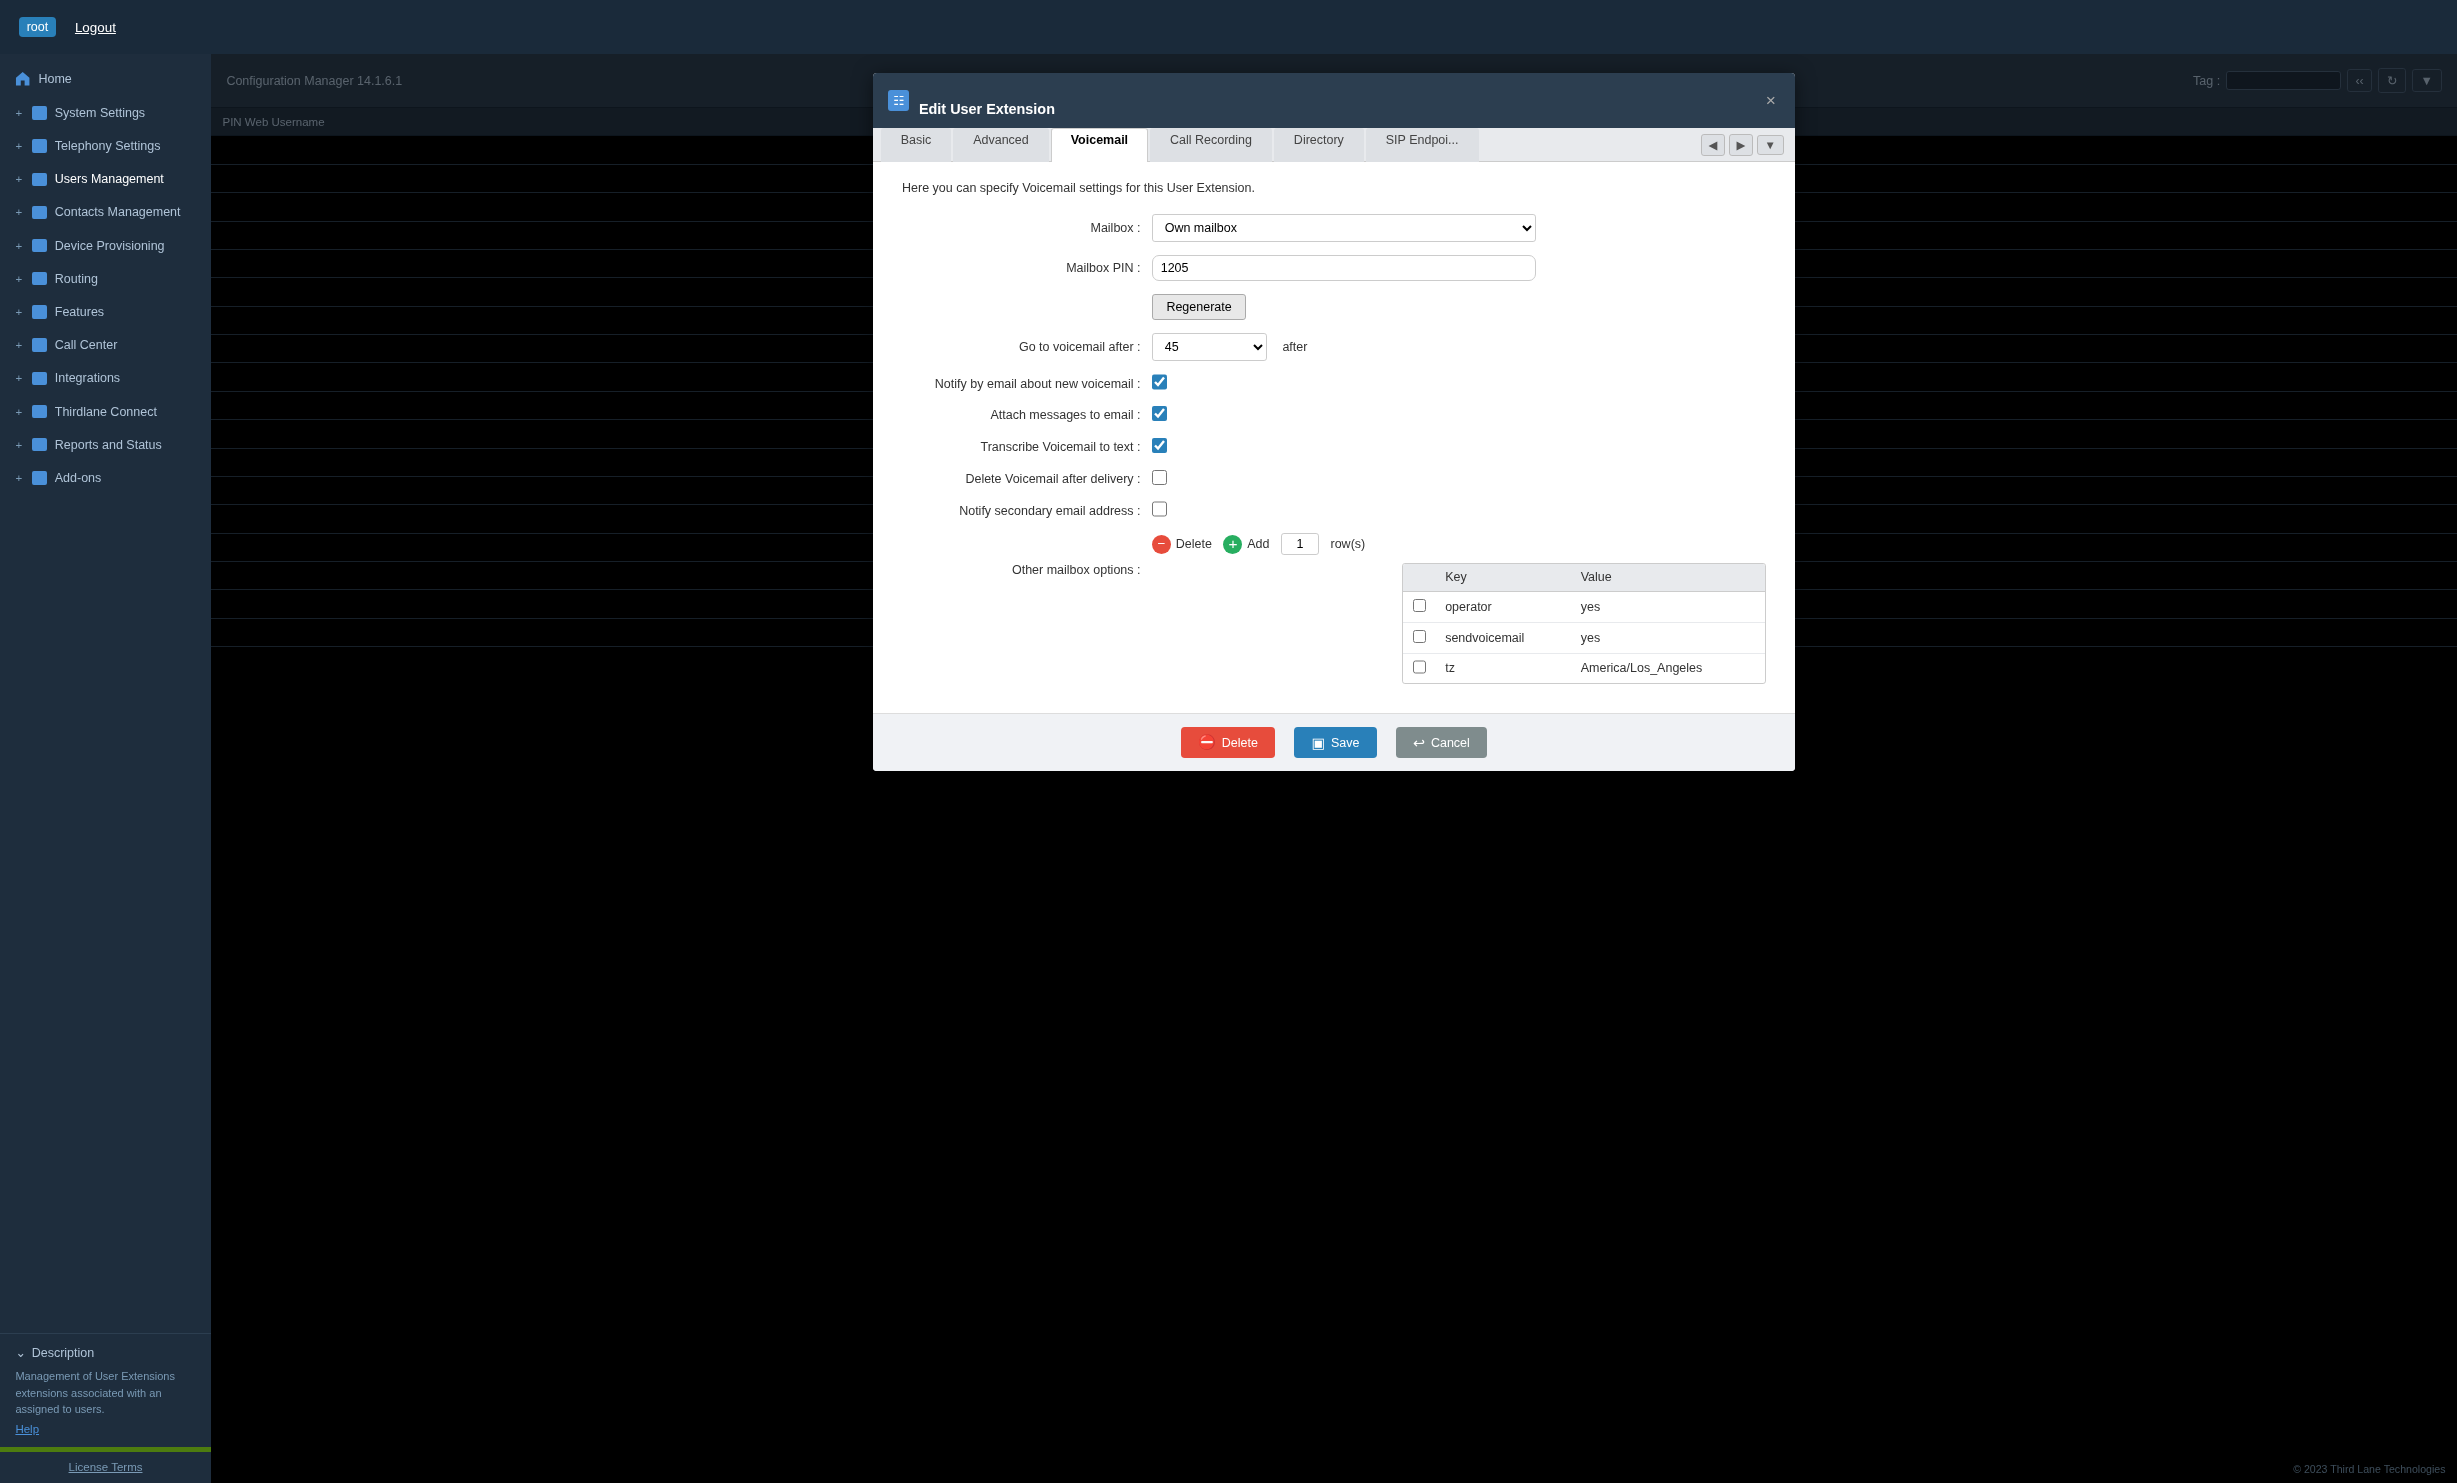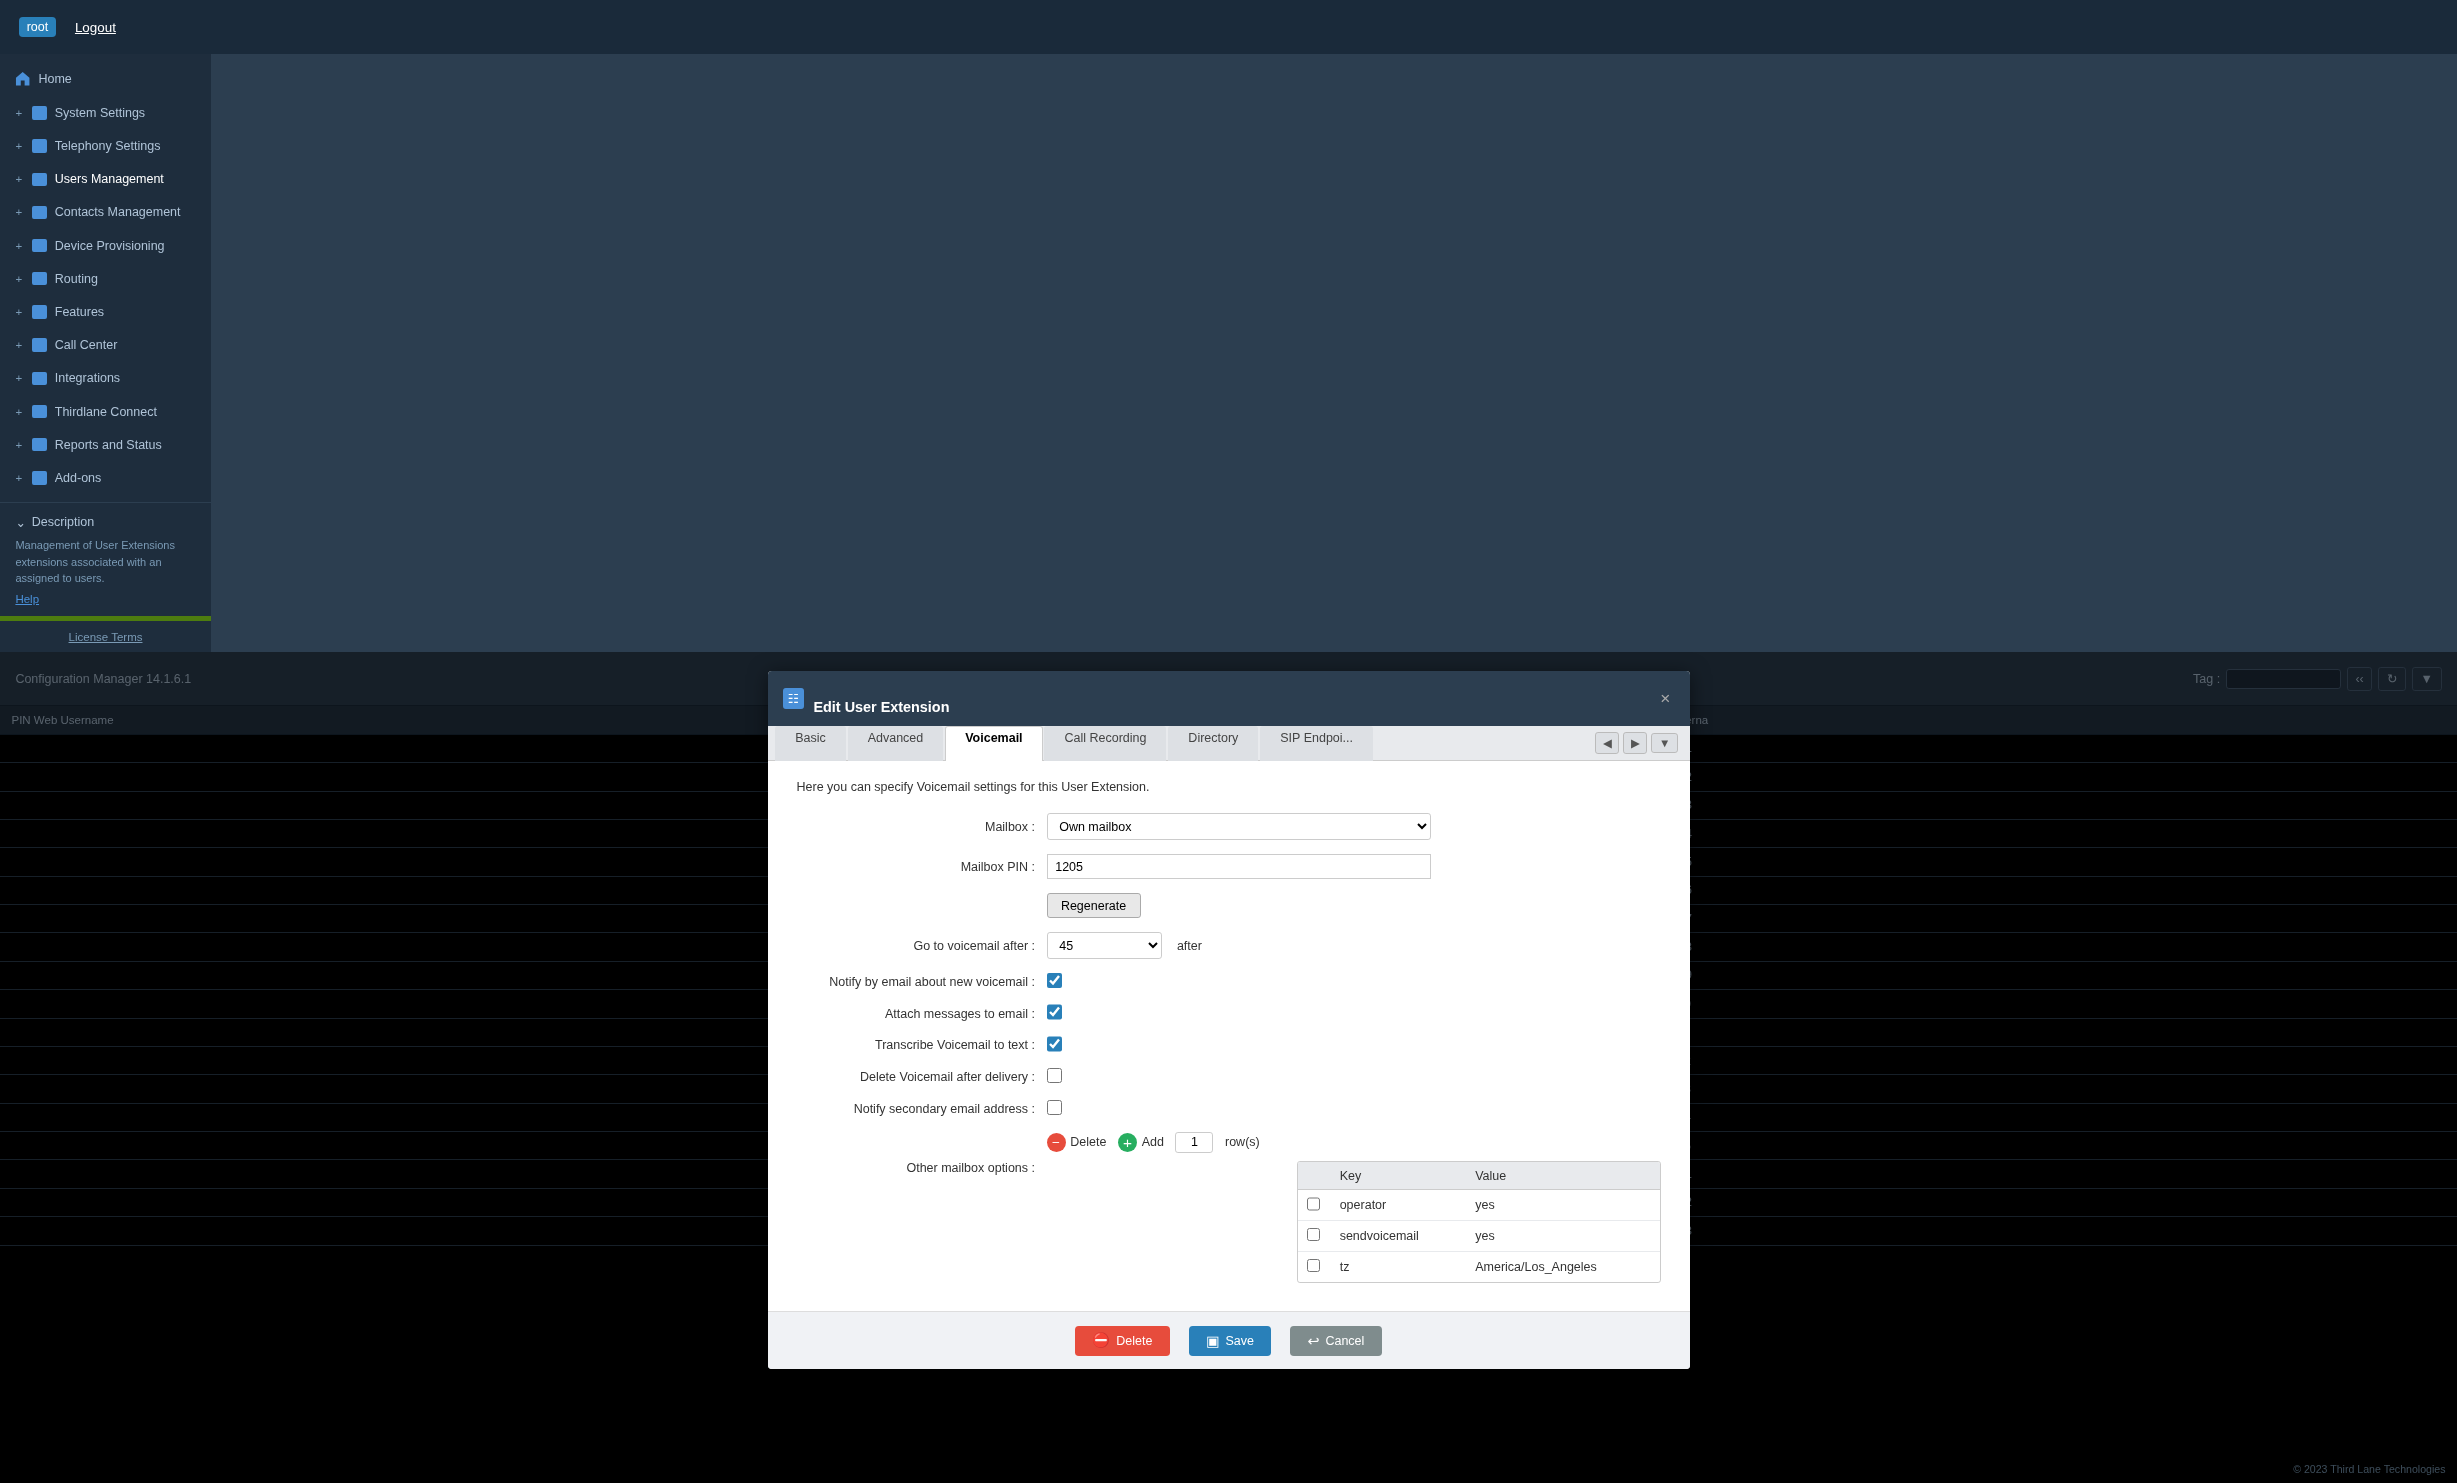--- a/index.html
+++ b/index.html
@@ -51,21 +51,20 @@
       background: #2980b9;
       border-radius: 3.8px;
       padding: 2.9px 7.7px;
       font-size: 12.5px;
     }
 
     
     .main-layout {
       display: flex;
       height: calc(1483px - 54px);
-      flex-direction: column;
     }
 
     
     .sidebar {
       width: 211px;
       background: #1e2d3d;
       color: #ccc;
       display: flex;
       flex-direction: column;
       flex-shrink: 0;
@@ -339,21 +338,21 @@
       border: 1px solid #ccc;
       border-radius: 2.9px;
       background: white;
       font-size: 12.5px;
       cursor: pointer;
     }
     .form-input {
       width: 100%;
       padding: 4.8px 7.7px;
       border: 1px solid #ccc;
-      border-radius: 0;
+      border-radius: 7px;
       font-size: 12.5px;
     }
     .form-btn {
       padding: 4.8px 13.4px;
       border: 1px solid #aaa;
       border-radius: 2.9px;
       background: #e8e8e8;
       cursor: pointer;
       font-size: 12.5px;
     }

